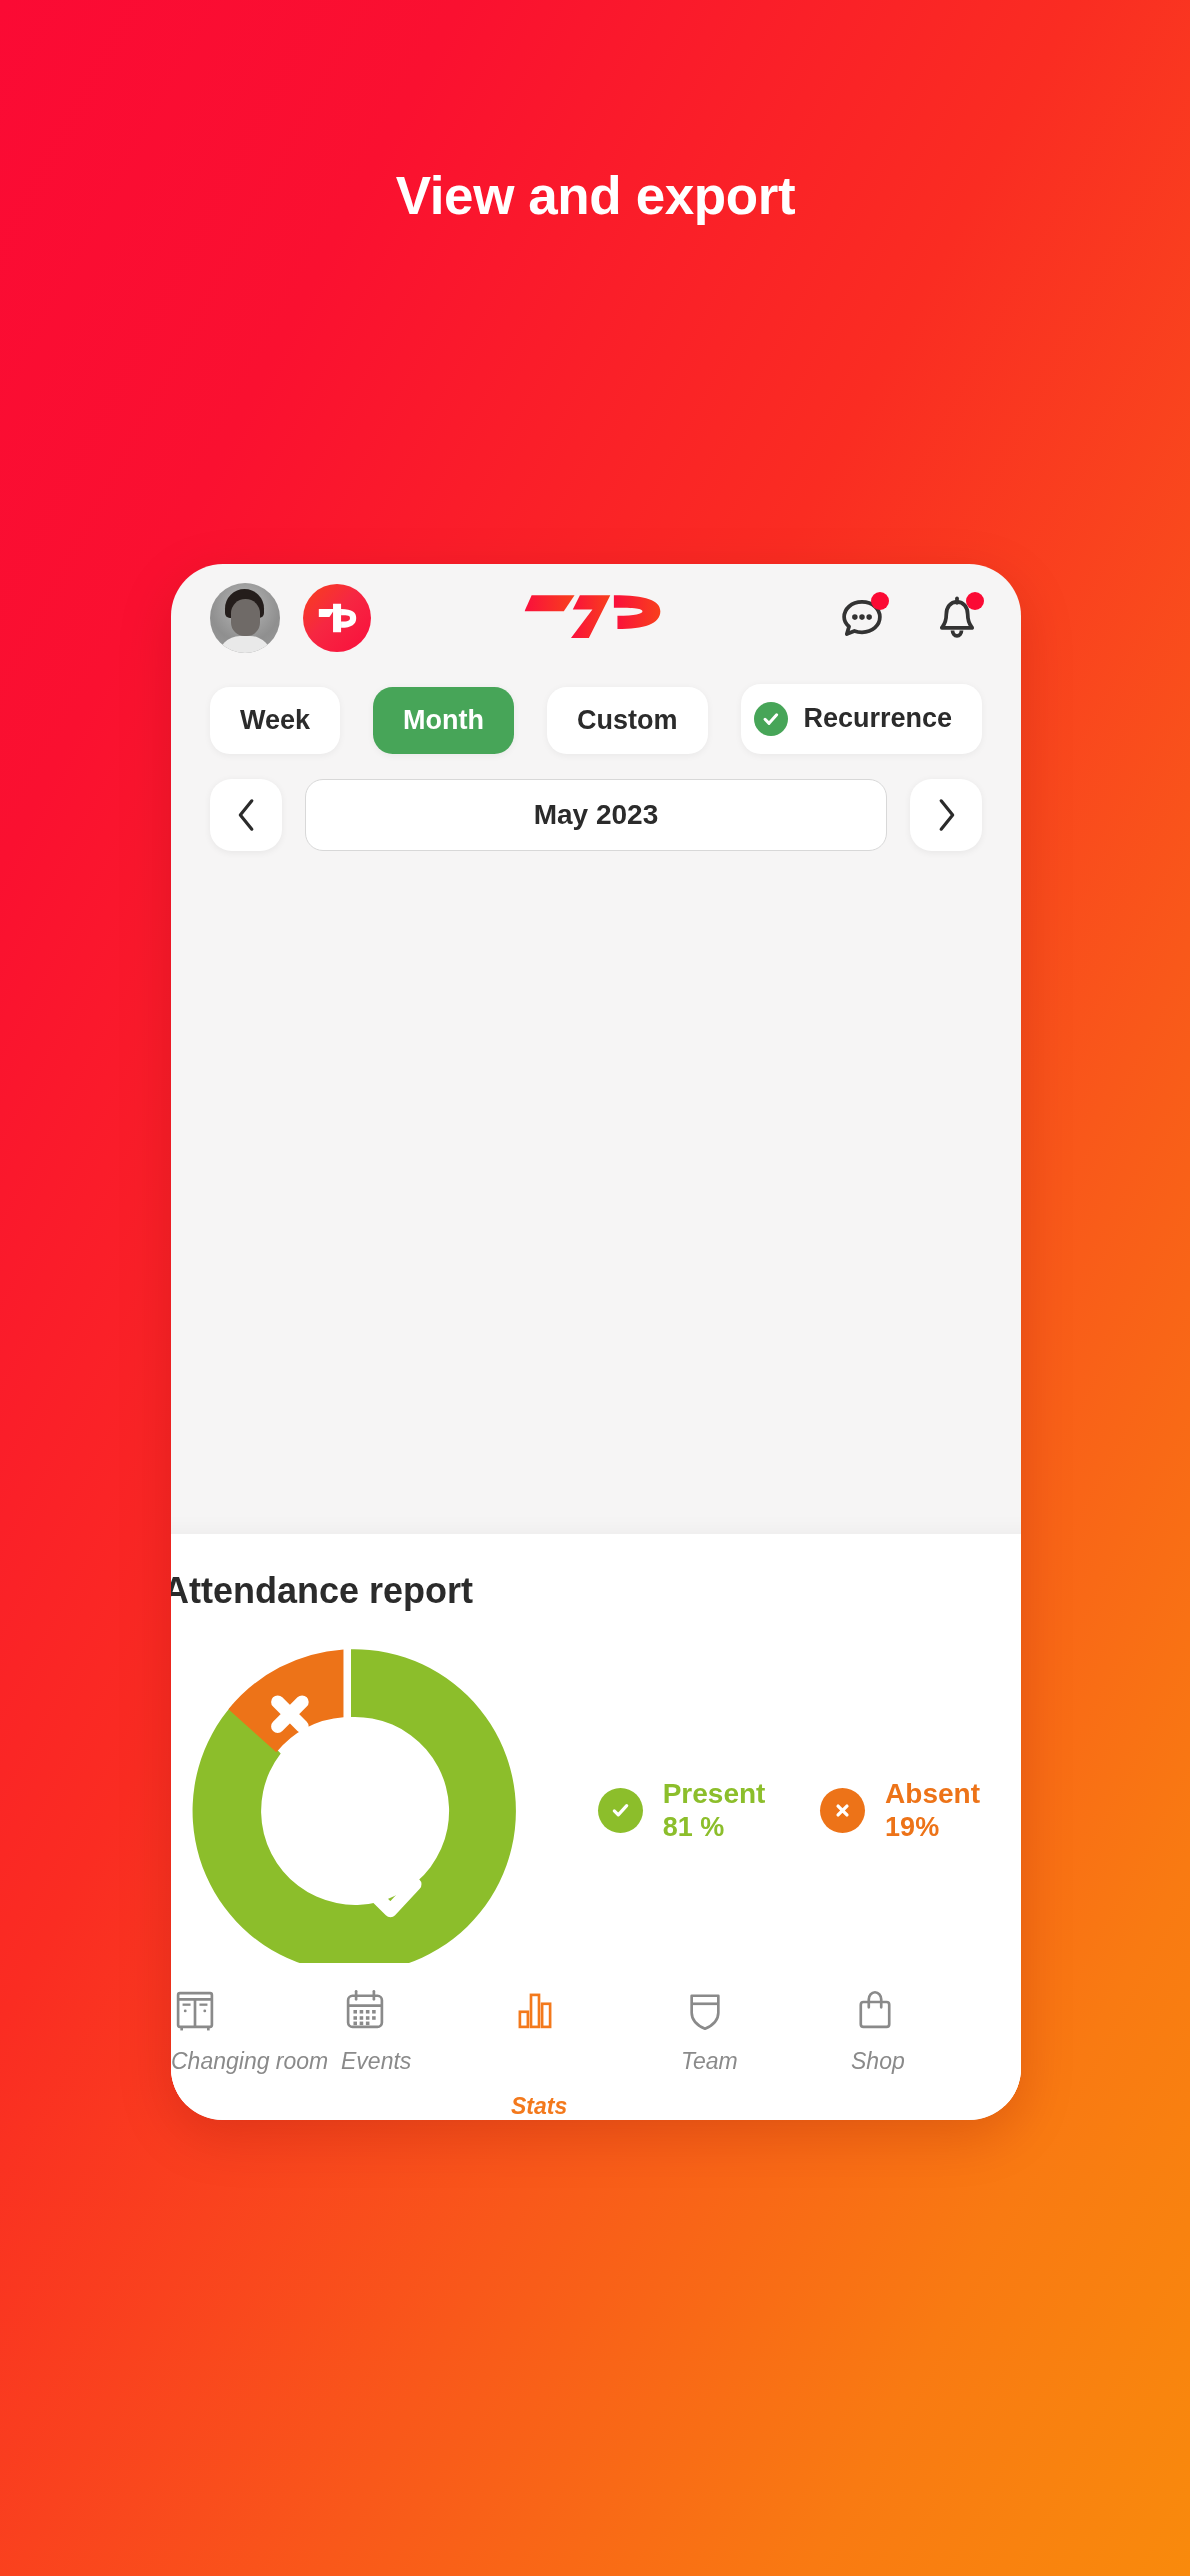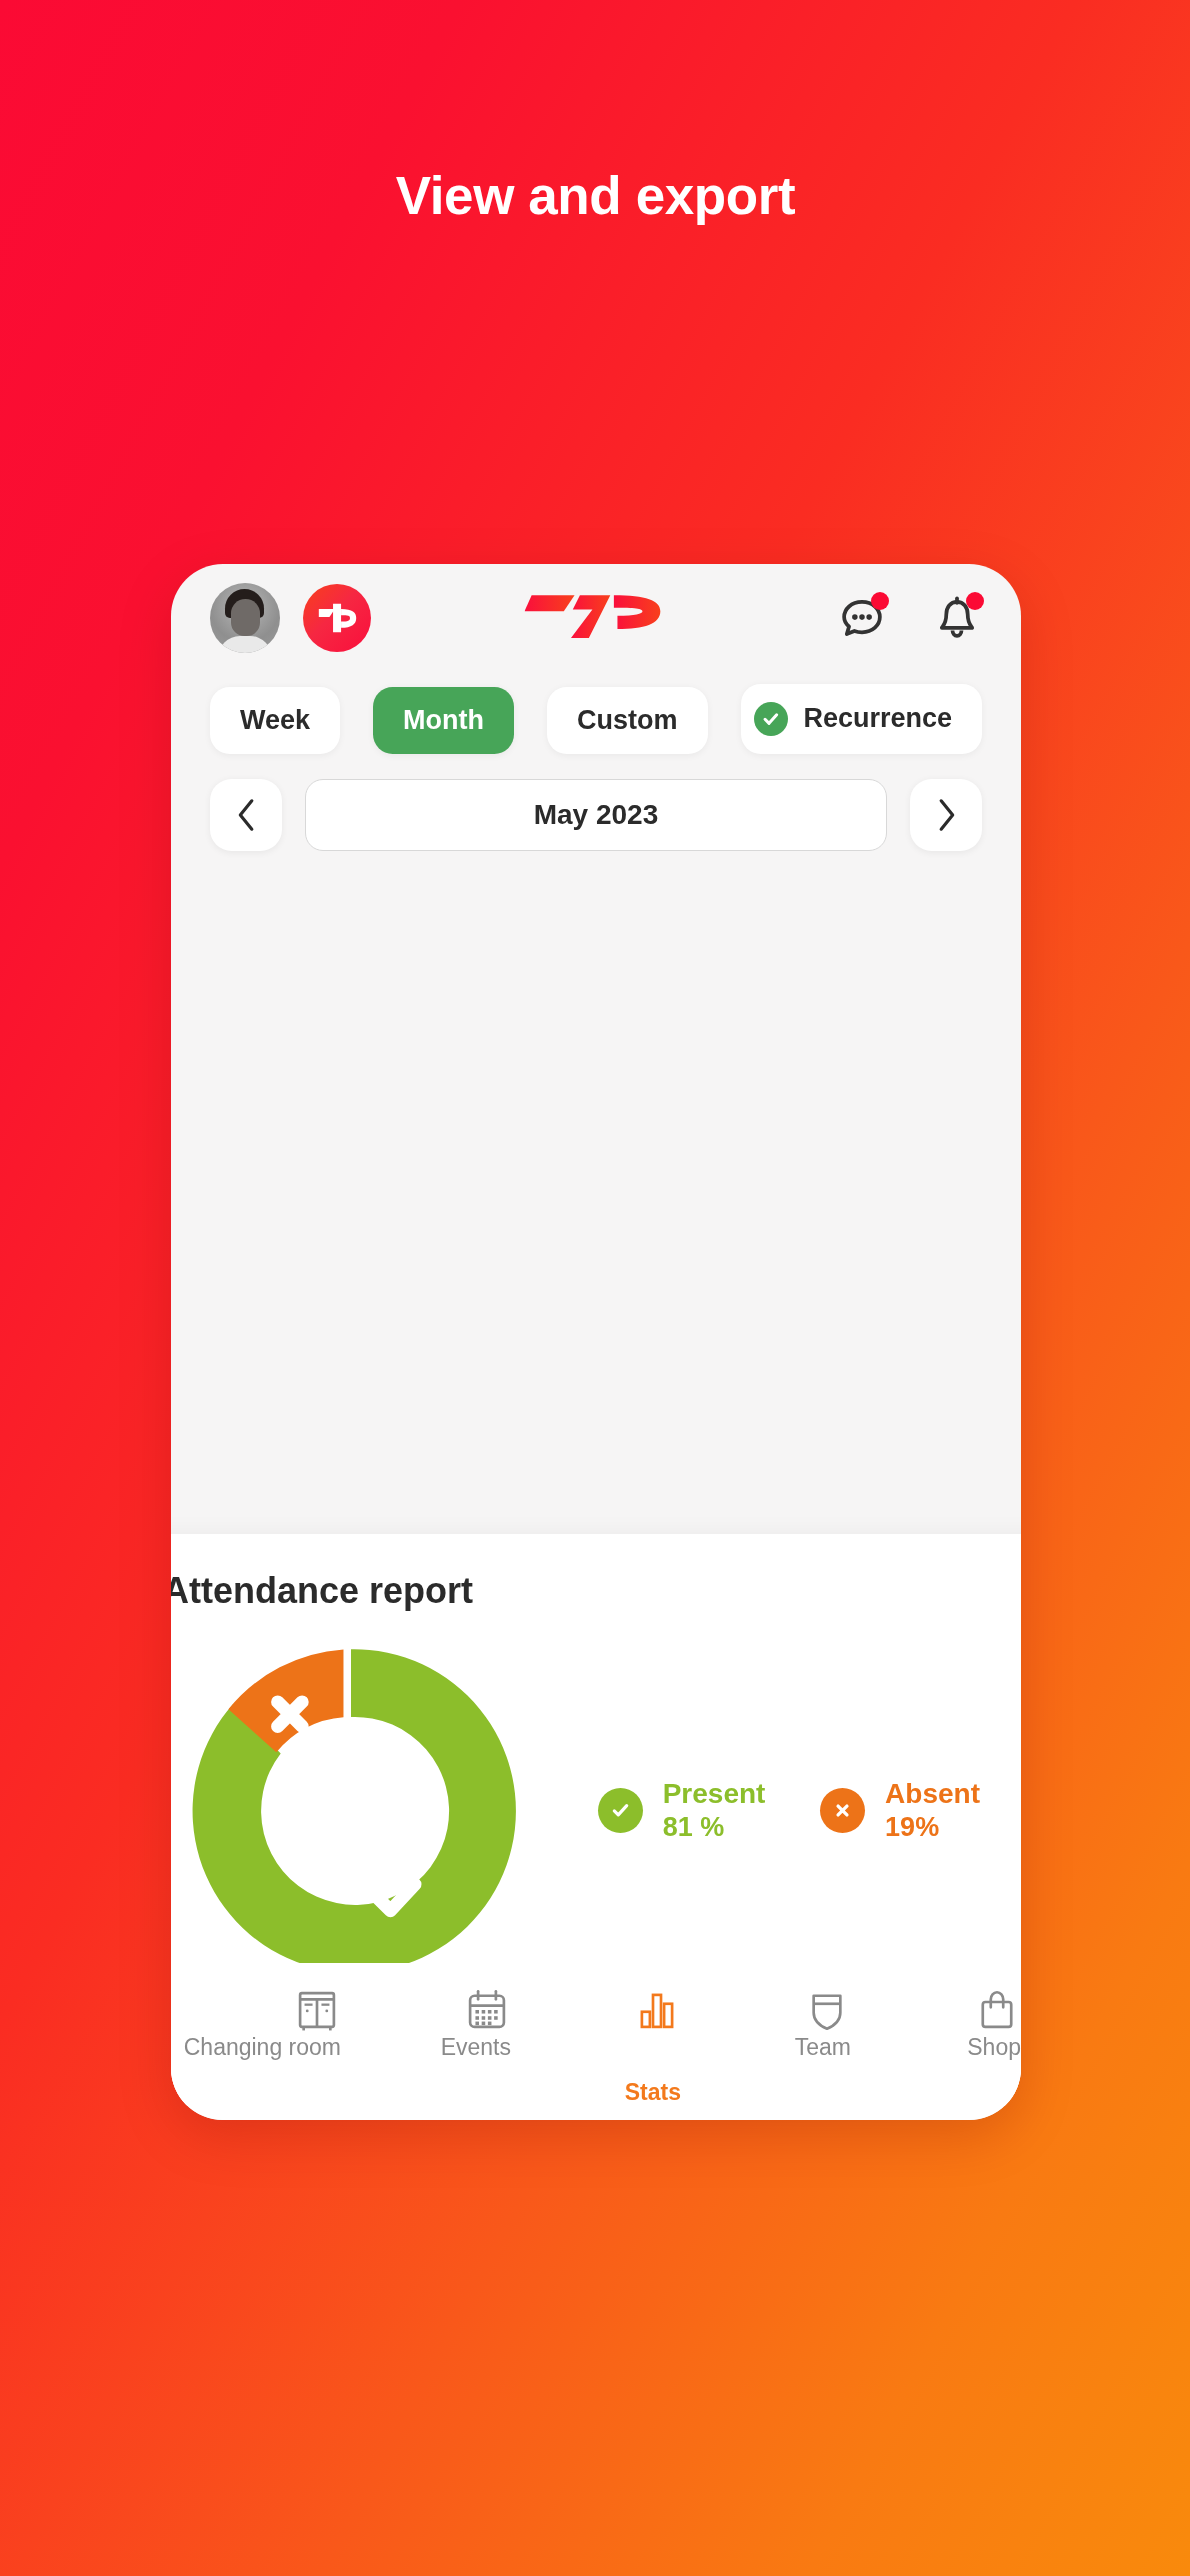--- a/index.html
+++ b/index.html
@@ -124,22 +124,23 @@
   .legend-val  { font-size:27px; font-weight:bold; }
 
   
   .bottom-nav {
     position:absolute; left:0; right:0; bottom:0; height:157px;
     background:#fff; border-radius:41px 41px 0 0;
     display:flex; align-items:flex-start; justify-content:space-around;
     padding-top:23px;
   }
   .nav-item {
-    display:flex; flex-direction:column; align-items:flex-end; gap:0;
+    display:flex; flex-direction:column; align-items:flex-start; gap:14px;
     width:170px;
+    font-style:italic;
   }
   .nav-label { font-size:23px; color:#8A8A8A; }
   .nav-item.active .nav-label { color:#F3791C; font-weight:bold;margin-top:45px; }
 </style>
 </head>
 <body>
 
 <div class="headline">
   <span>View and export</span>
 </div>

